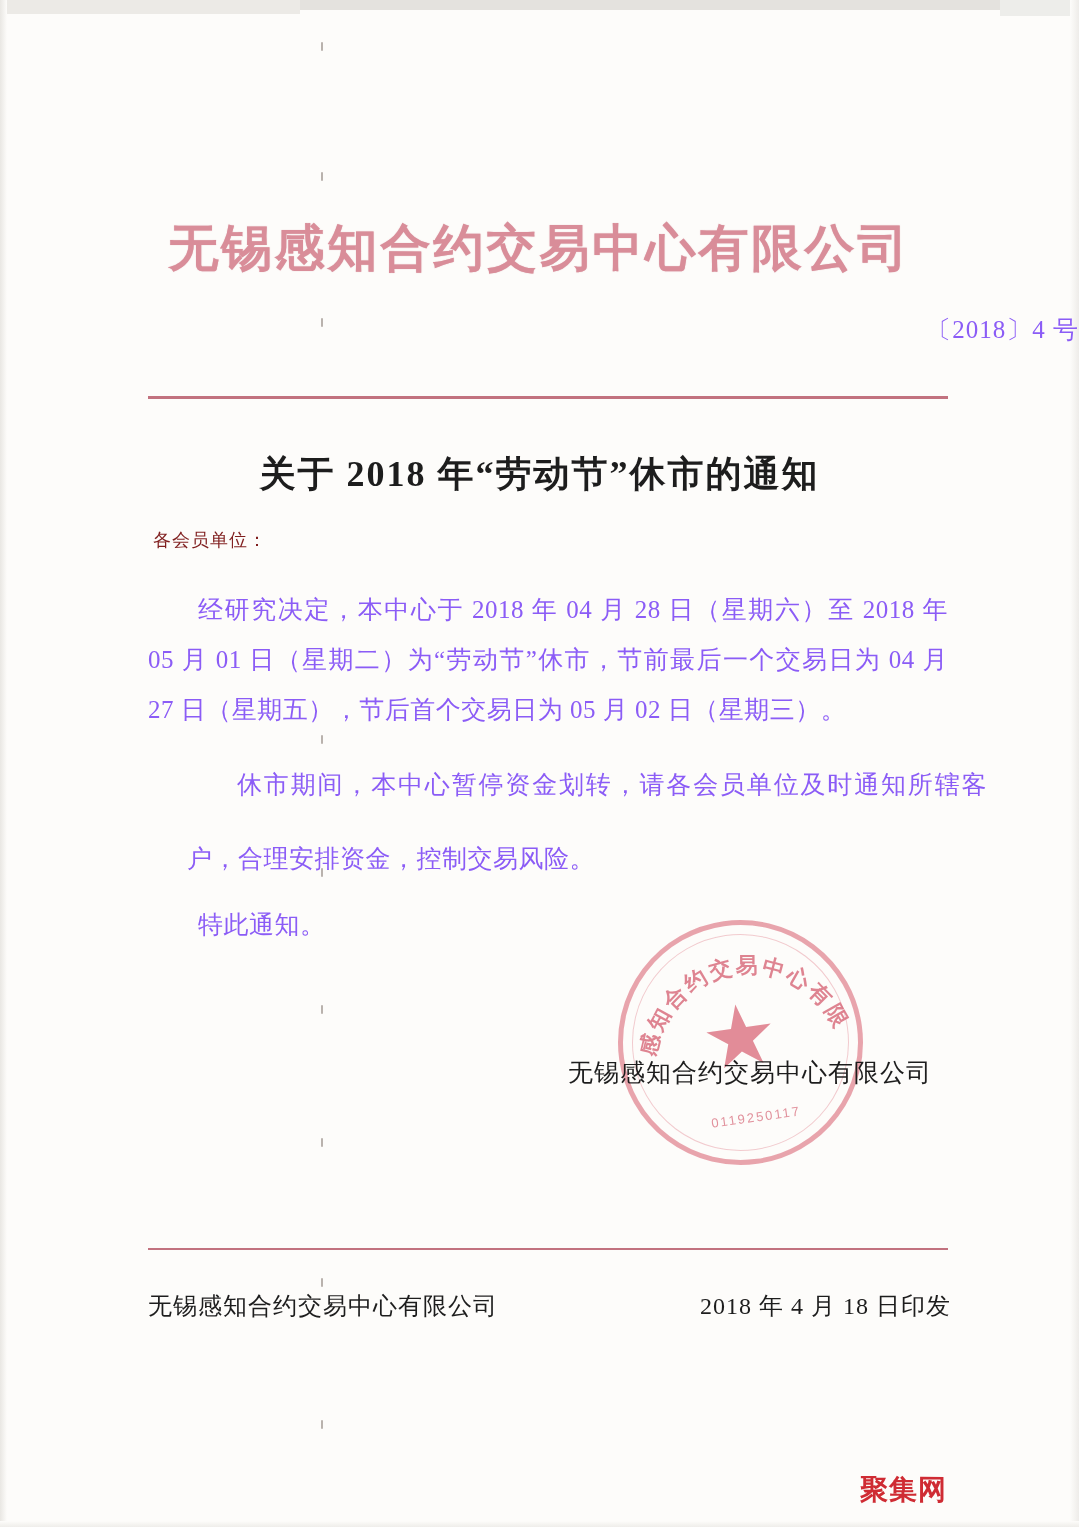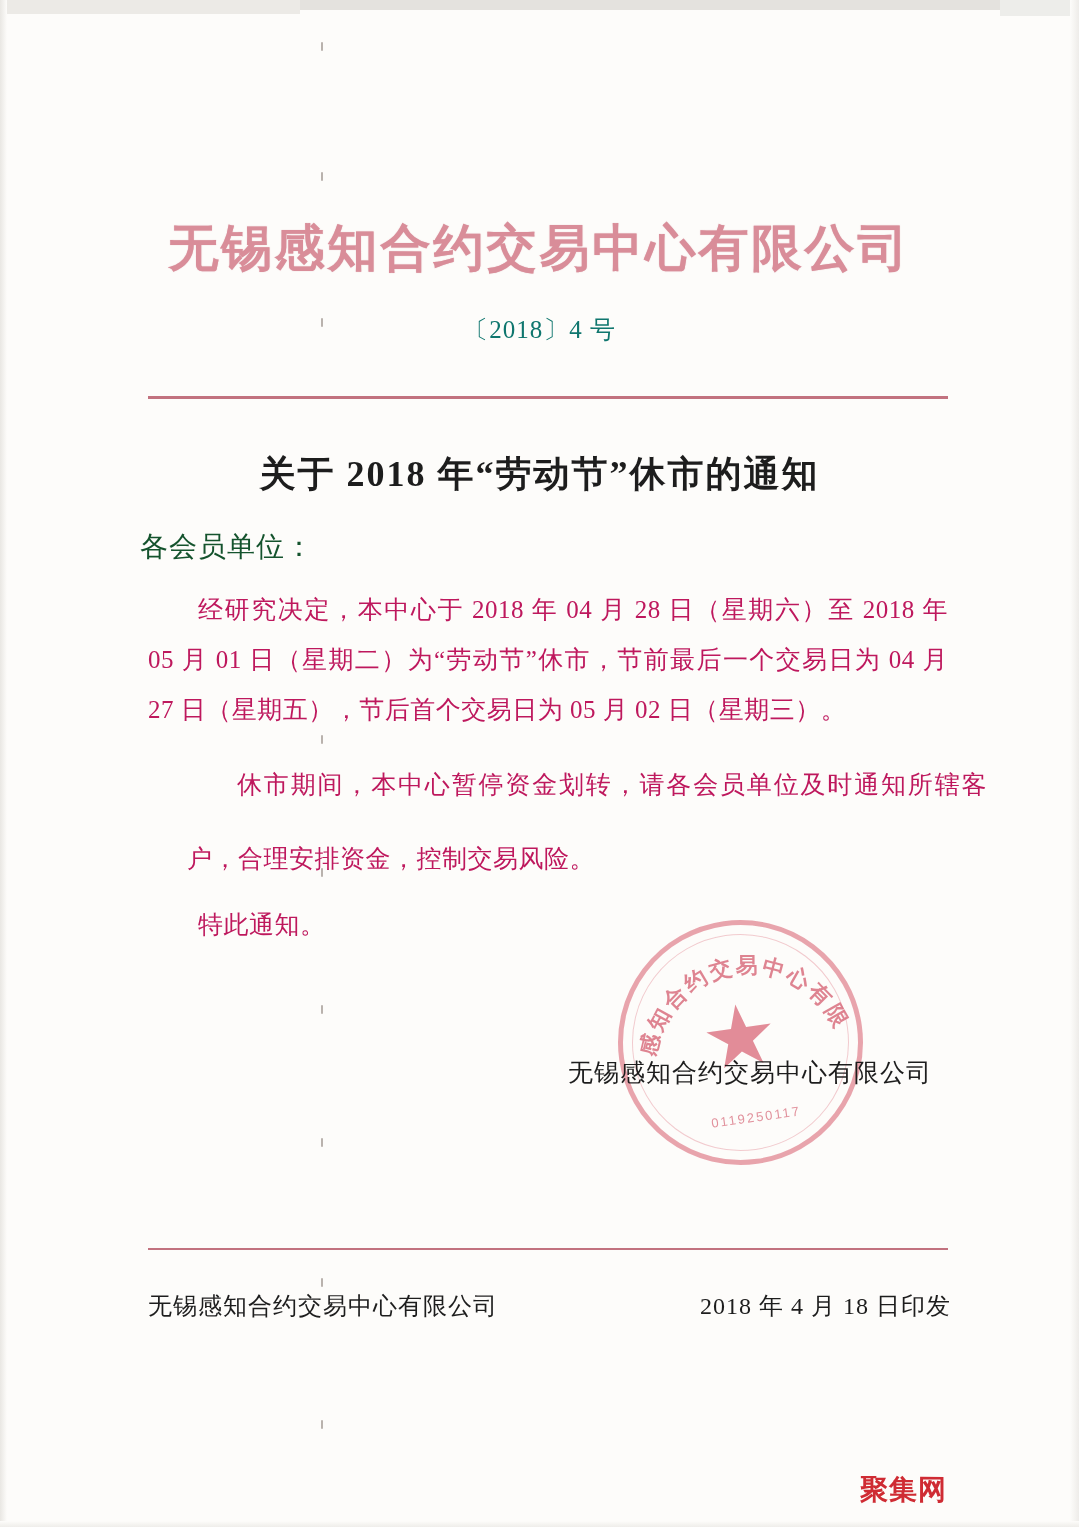--- a/index.html
+++ b/index.html
@@ -84,24 +84,24 @@
     font-size: 50px;
     letter-spacing: 3px;
     color: #d98d99;
     text-shadow: 0 0 1px rgba(200,120,135,0.6);
   }
   .doc-number {
     position: absolute;
     left: 0;
     top: 313px;
     width: 1079px;
-    text-align: center;
+    text-align: right;
     font-size: 25px;
     letter-spacing: 1px;
-    color: #0f766e;
+    color: #8b5cf6;
   }
   .rule-top {
     position: absolute;
     left: 148px;
     top: 396px;
     width: 800px;
     height: 3px;
     background: #c2727f;
   }
   .doc-title {
@@ -110,34 +110,34 @@
     top: 450px;
     width: 1079px;
     text-align: center;
     font-weight: bold;
     font-size: 36px;
     letter-spacing: 2px;
     color: #1d1d1d;
   }
   .salutation {
     position: absolute;
-    left: 140px;
+    left: 153px;
     top: 528px;
-    font-size: 28px;
-    letter-spacing: 1px;
-    color: #14532d;
+    font-size: 18px;
+    letter-spacing: 1px;
+    color: #7f1d1d;
   }
   .body-para {
     position: absolute;
     left: 148px;
     width: 800px;
     font-size: 25px;
     line-height: 50px;
     letter-spacing: 0.5px;
-    color: #be185d;
+    color: #8b5cf6;
     text-align: justify;
     text-indent: 50px;
   }
   .p1 { top: 585px; }
   .p2 { top: 748px; line-height: 74px; margin-left: 39px; }
   .p3 { top: 900px; }
 
   .sign-block {
     position: absolute;
     left: 560px;

